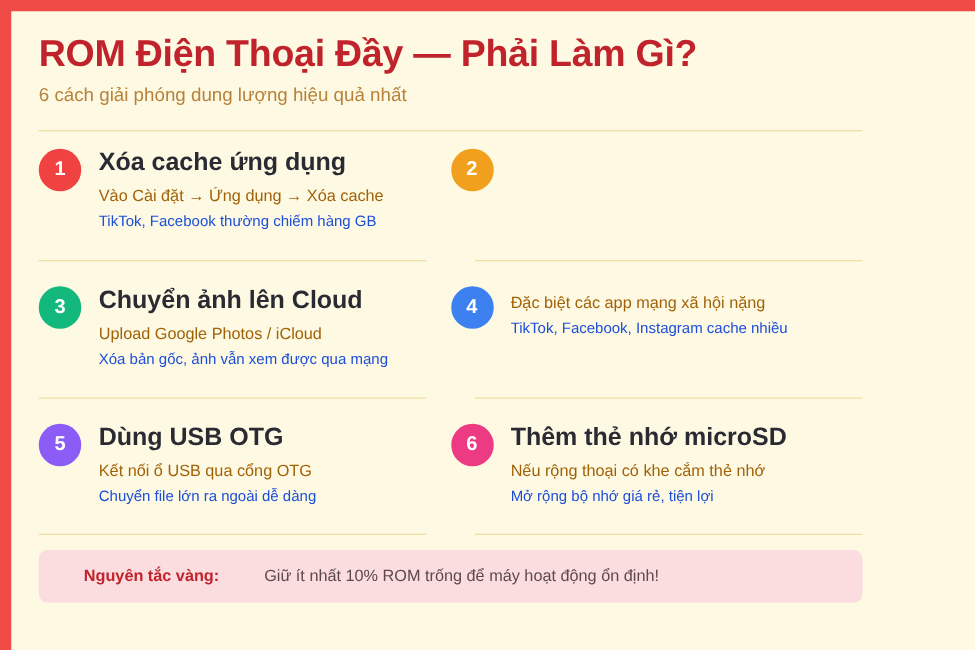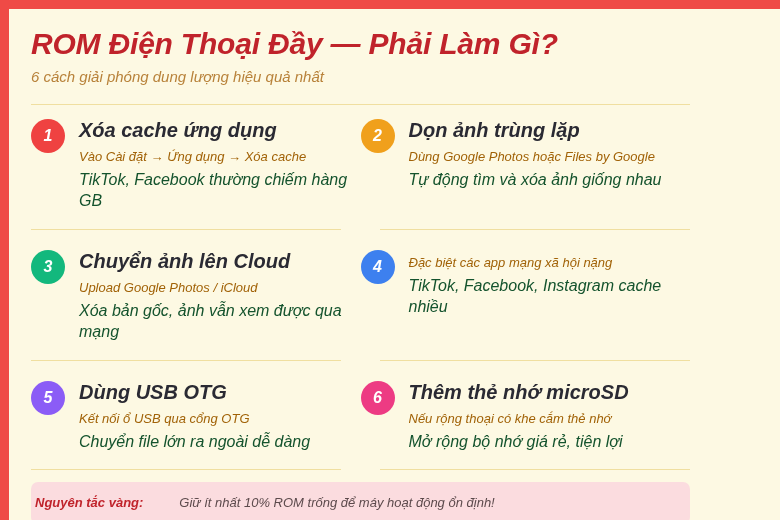--- a/index.html
+++ b/index.html
@@ -14,21 +14,20 @@
     font-family: "Liberation Sans", sans-serif;
     -webkit-font-smoothing: antialiased;
   }
 
   .poster {
     position: relative;
     width: 712px;
     height: 520px;
     background: #fdf9e3;
     box-sizing: border-box;
-    font-style: italic;
   }
 
   
   .edge-top {
     position: absolute;
     top: 0; left: 0;
     width: 780px;
     height: 9px;
     background: #ef4a46;
   }
@@ -135,22 +134,22 @@
     line-height: 1.25;
     margin: 0;
   }
   .tip-desc {
     font-size: 13px;
     color: #a16207;
     line-height: 1.35;
     margin: 5px 0 0 0;
   }
   .tip-note {
-    font-size: 16px;
-    color: #14532d;
+    font-size: 12px;
+    color: #1d4ed8;
     line-height: 1.3;
     margin: 5px 0 0 0;
   }
 
   
   .foot-rule {
     display: flex;
     width: 100%;
     margin-top: 6px;
   }
@@ -160,21 +159,21 @@
     flex: 0 0 47%;
   }
   .foot-rule .gap {
     flex: 0 0 6%;
   }
 
   .footer {
     margin-top: 12px;
     background: #fbdcdf;
     border-radius: 7px;
-    padding: 13px 18px 14px 4px;
+    padding: 13px 18px 14px 36px;
     display: flex;
     align-items: baseline;
     box-sizing: border-box;
   }
   .footer-label {
     font-size: 13px;
     font-weight: bold;
     color: #c0232b;
     margin-right: 36px;
     white-space: nowrap;
@@ -205,25 +204,20 @@
         <div class="tip">
           <div class="badge" style="background: rgb(239, 66, 65);">1</div>
           <div class="tip-body">
             <div class="tip-title">Xóa cache ứng dụng</div>
             <div class="tip-desc">Vào Cài đặt → Ứng dụng → Xóa cache</div>
             <div class="tip-note">TikTok, Facebook thường chiếm hàng GB</div>
           </div>
         </div>
         <div class="tip">
           <div class="badge" style="background: rgb(240, 160, 28);">2</div>
-          <div class="tip-body">
-            <div class="tip-title">Dọn ảnh trùng lặp</div>
-            <div class="tip-desc">Dùng Google Photos hoặc Files by Google</div>
-            <div class="tip-note">Tự động tìm và xóa ảnh giống nhau</div>
-          </div>
         </div>
       </div>
 
       <div class="row-sep">
         <div class="seg"></div>
         <div class="gap"></div>
         <div class="seg"></div>
       </div>
 
       <div class="row">

